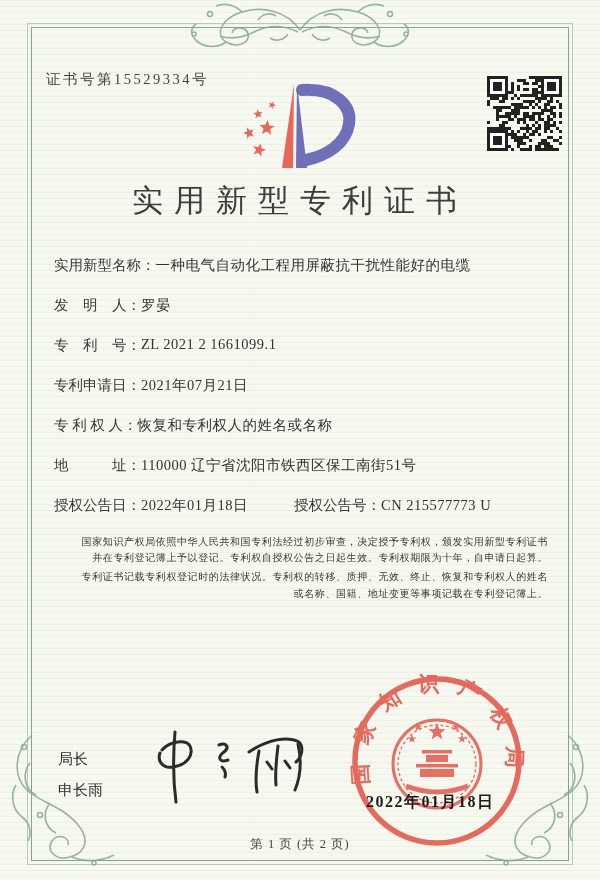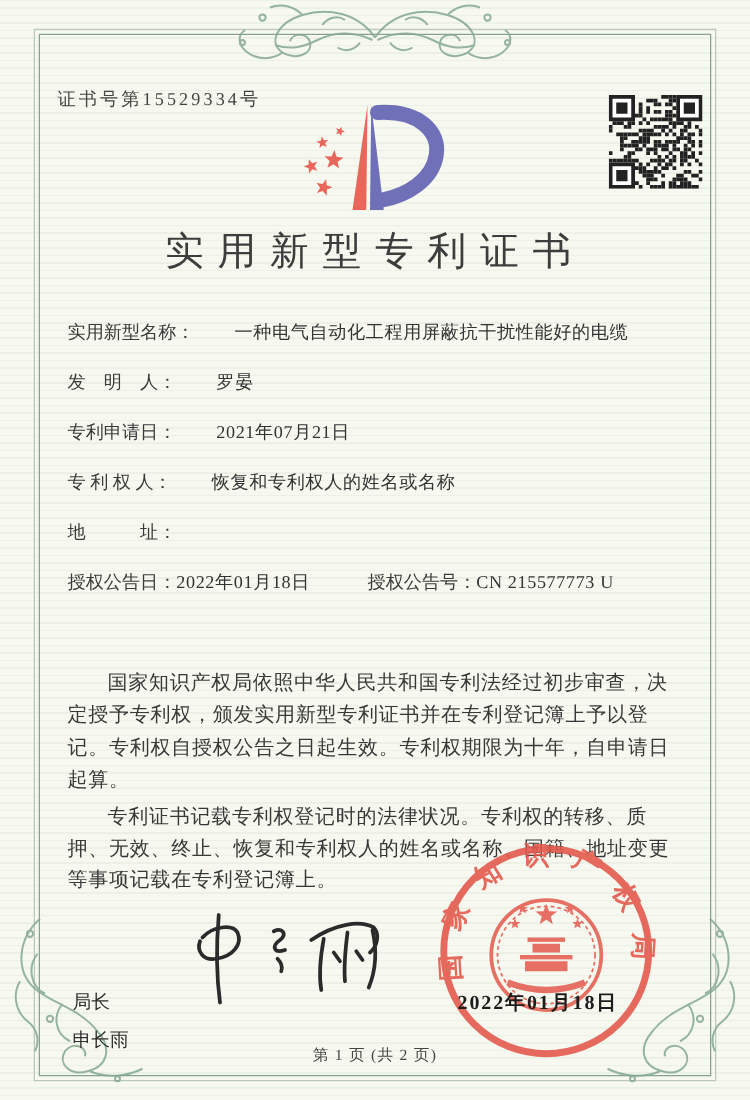--- a/index.html
+++ b/index.html
@@ -14,27 +14,27 @@
   .frame-outer{position:absolute; left:27px; top:23px; right:27px; bottom:15px; border:1px solid #bcc8bc; pointer-events:none;}
   .frame-inner{position:absolute; left:31px; top:27px; right:31px; bottom:19px; border:1.5px solid #86a390; pointer-events:none;}
   .cert-no{position:absolute; left:46px; top:70px; font-size:14.5px; letter-spacing:2.5px; color:#444;}
   .logo{position:absolute; left:236px; top:78px;}
   .qr{position:absolute; left:487px; top:76px;}
   .title{
     position:absolute; left:0; top:180px; width:100%; text-align:center;
     font-size:31px; font-weight:normal; letter-spacing:11px; color:#3d3d3d;
   }
   .fields{position:absolute; left:54px; top:256px; width:494px; font-size:14.5px;}
-  .field-row{display:flex; margin-bottom:21px; white-space:pre;gap:32px;}
+  .field-row{display:flex; margin-bottom:21px; white-space:pre;}
   .field-label{flex:0 0 auto; color:#3a3a3a;}
   .field-value{color:#333; letter-spacing:0.5px;}
   .grant-row{display:flex; gap:46px; margin-bottom:10px; white-space:pre; }
-  .paras{position:absolute; left:54px; top:534px; width:494px; font-size:16px; line-height:1.62; letter-spacing:0.6px; color:#383838;}
+  .paras{position:absolute; left:54px; top:534px; width:494px; font-size:10px; line-height:1.62; letter-spacing:0.6px; color:#383838;text-align:right;}
   .paras p{margin:0 0 3px 0; text-indent:2em;}
-  .signer{position:absolute; left:58px; top:744px; font-size:15px; line-height:2.05; color:#2e2e2e; font-family:Liberation Sans, sans-serif;margin-top:43px;}
+  .signer{position:absolute; left:58px; top:744px; font-size:15px; line-height:2.05; color:#2e2e2e; font-family:Liberation Sans, sans-serif;}
   .signature{position:absolute; left:118px; top:722px;}
   .seal{position:absolute; left:342px; top:666px; opacity:0.88;}
   .seal-date{position:absolute; left:366px; top:792px; font-size:16px; letter-spacing:1.5px; color:#1d1d1d; font-weight:bold; font-family:"Liberation Serif",serif;}
   .footer{position:absolute; left:0; top:836px; width:100%; text-align:center; font-size:12.5px; letter-spacing:1px; color:#444;}
   .orn{position:absolute; pointer-events:none;}
   .orn.top{left:170px; top:0px;}
   .orn.bl{left:2px; top:733px;}
   .orn.br{right:2px; top:733px; transform:scaleX(-1);}
 </style>
 </head>
@@ -346,29 +346,34 @@
   <div class="fields">
     <div class="field-row">
       <span class="field-label">实用新型名称：</span>
       <span class="field-value">一种电气自动化工程用屏蔽抗干扰性能好的电缆</span>
     </div>
     <div class="field-row">
       <span class="field-label">发　明　人：</span>
       <span class="field-value">罗晏</span>
     </div>
     <div class="field-row">
+      <span class="field-label">专　利　号：</span>
+      <span class="field-value">ZL 2021 2 1661099.1</span>
+    </div>
+    <div class="field-row">
       <span class="field-label">专利申请日：</span>
       <span class="field-value">2021年07月21日</span>
     </div>
     <div class="field-row">
       <span class="field-label">专 利 权 人：</span>
       <span class="field-value">恢复和专利权人的姓名或名称</span>
     </div>
     <div class="field-row">
       <span class="field-label">地　　　址：</span>
+      <span class="field-value">110000 辽宁省沈阳市铁西区保工南街51号</span>
     </div>
     <div class="grant-row">
       <span><span class="field-label">授权公告日：</span><span class="field-value">2022年01月18日</span></span>
       <span><span class="field-label">授权公告号：</span><span class="field-value">CN 215577773 U</span></span>
     </div>
   </div>
 
   <div class="paras">
     <p>国家知识产权局依照中华人民共和国专利法经过初步审查，决定授予专利权，颁发实用新型专利证书并在专利登记簿上予以登记。专利权自授权公告之日起生效。专利权期限为十年，自申请日起算。</p>
     <p>专利证书记载专利权登记时的法律状况。专利权的转移、质押、无效、终止、恢复和专利权人的姓名或名称、国籍、地址变更等事项记载在专利登记簿上。</p>

